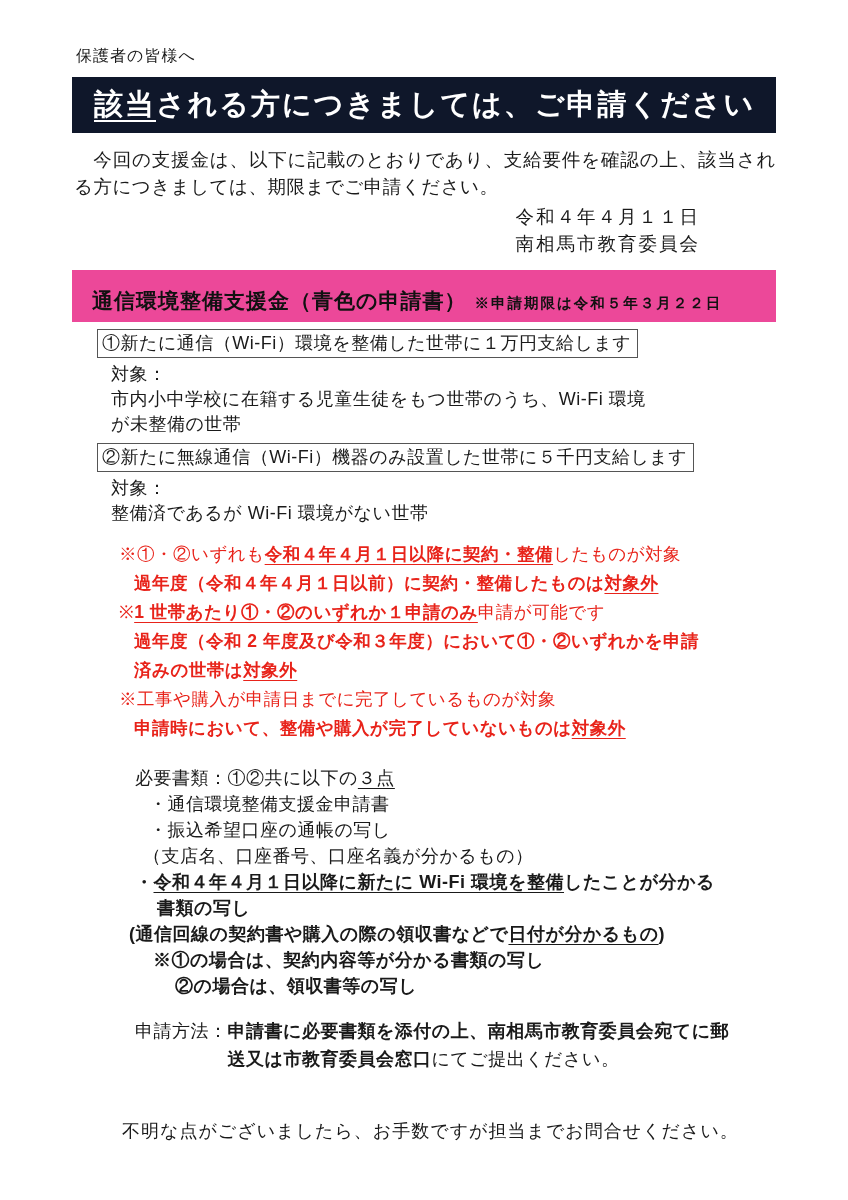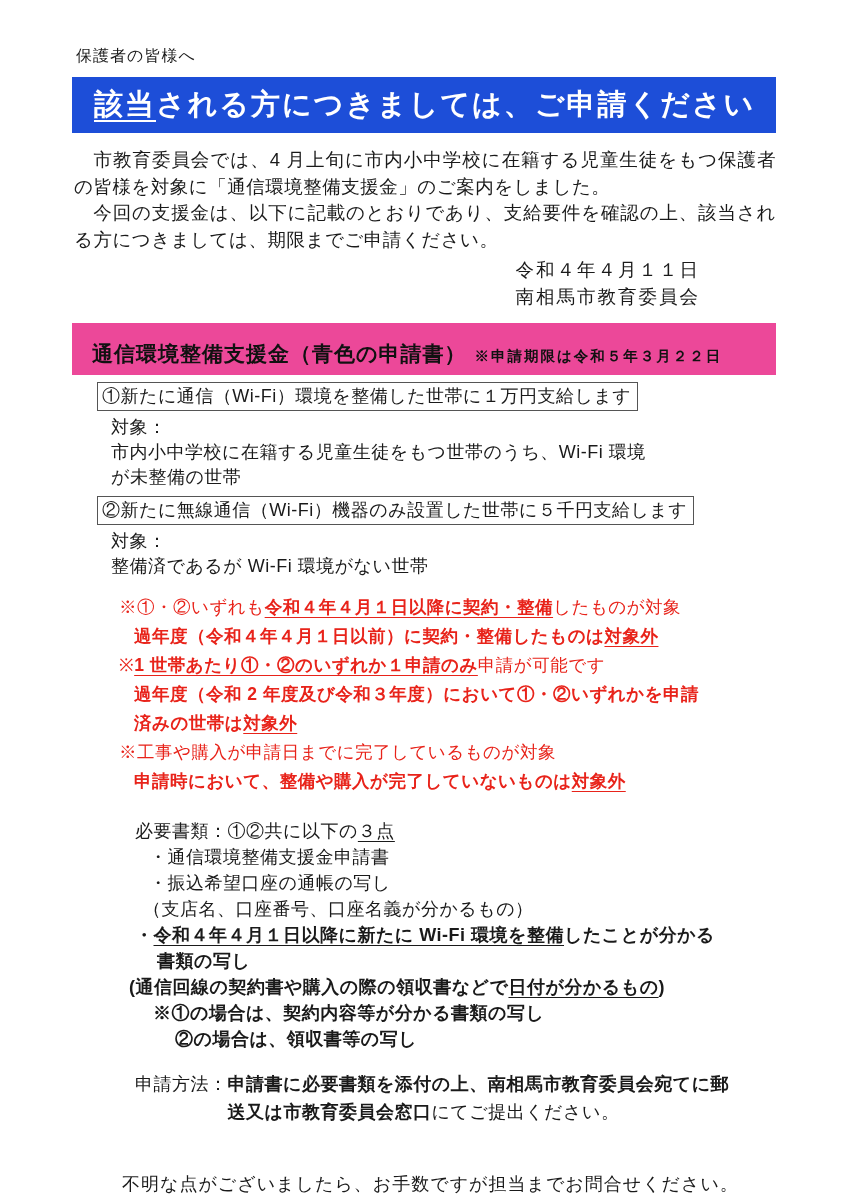--- a/index.html
+++ b/index.html
@@ -4,21 +4,21 @@
 <style>
   html,body{margin:0;padding:0;background:#e8e8e8;}
   .page{
     width:848px;height:1200px;background:#ffffff;margin:0 auto;
     font-family:Liberation Sans, sans-serif;
     color:#1a1a1a;box-sizing:border-box;padding:46px 72px 5px 72px;
     position:relative;overflow:hidden;
   }
   .salutation{font-size:16px;letter-spacing:1px;margin:0 0 10px 4px;}
   .banner{
-    background:#1d4ed8;color:#ffffff;height:56px;display:flex;align-items:center;
+    background:#0f172a;color:#ffffff;height:56px;display:flex;align-items:center;
     padding-left:22px;font-size:29px;font-weight:600;letter-spacing:2px;
   }
   .banner .bu{text-decoration:underline;text-underline-offset:6px;text-decoration-thickness:2px;}
   .banner .bstrong{font-weight:900;}
   .intro{font-size:18.5px;line-height:26.5px;letter-spacing:0.5px;margin:14px 0 0 2px;text-align:justify;}
   .date-block{text-align:right;padding-right:76px;font-size:18.5px;line-height:27px;letter-spacing:2px;margin-top:3px;}
   .section-banner{
     margin-top:13px;background:#ec4899;height:45px;display:flex;align-items:flex-end;
     padding:0 0 7px 20px;color:#111;
   }
@@ -62,21 +62,20 @@
 
   <div class="salutation">保護者の皆様へ</div>
 
   <div class="banner">
     <span class="bu">該当</span>
       <span>される方につきましては、ご</span>
       <span class="bstrong">申請ください</span>
   </div>
 
   <div class="intro">
-    <div>　市教育委員会では、4 月上旬に市内小中学校に在籍する児童生徒をもつ保護者の皆様を対象に「通信環境整備支援金」のご案内をしました。</div>
     <div>　今回の支援金は、以下に記載のとおりであり、支給要件を確認の上、該当される方につきましては、期限までご申請ください。</div>
   </div>
 
   <div class="date-block">
     <div>令和４年４月１１日</div>
     <div>南相馬市教育委員会</div>
   </div>
 
   <div class="section-banner">
     <span class="sec-title">通信環境整備支援金（青色の申請書）</span>

